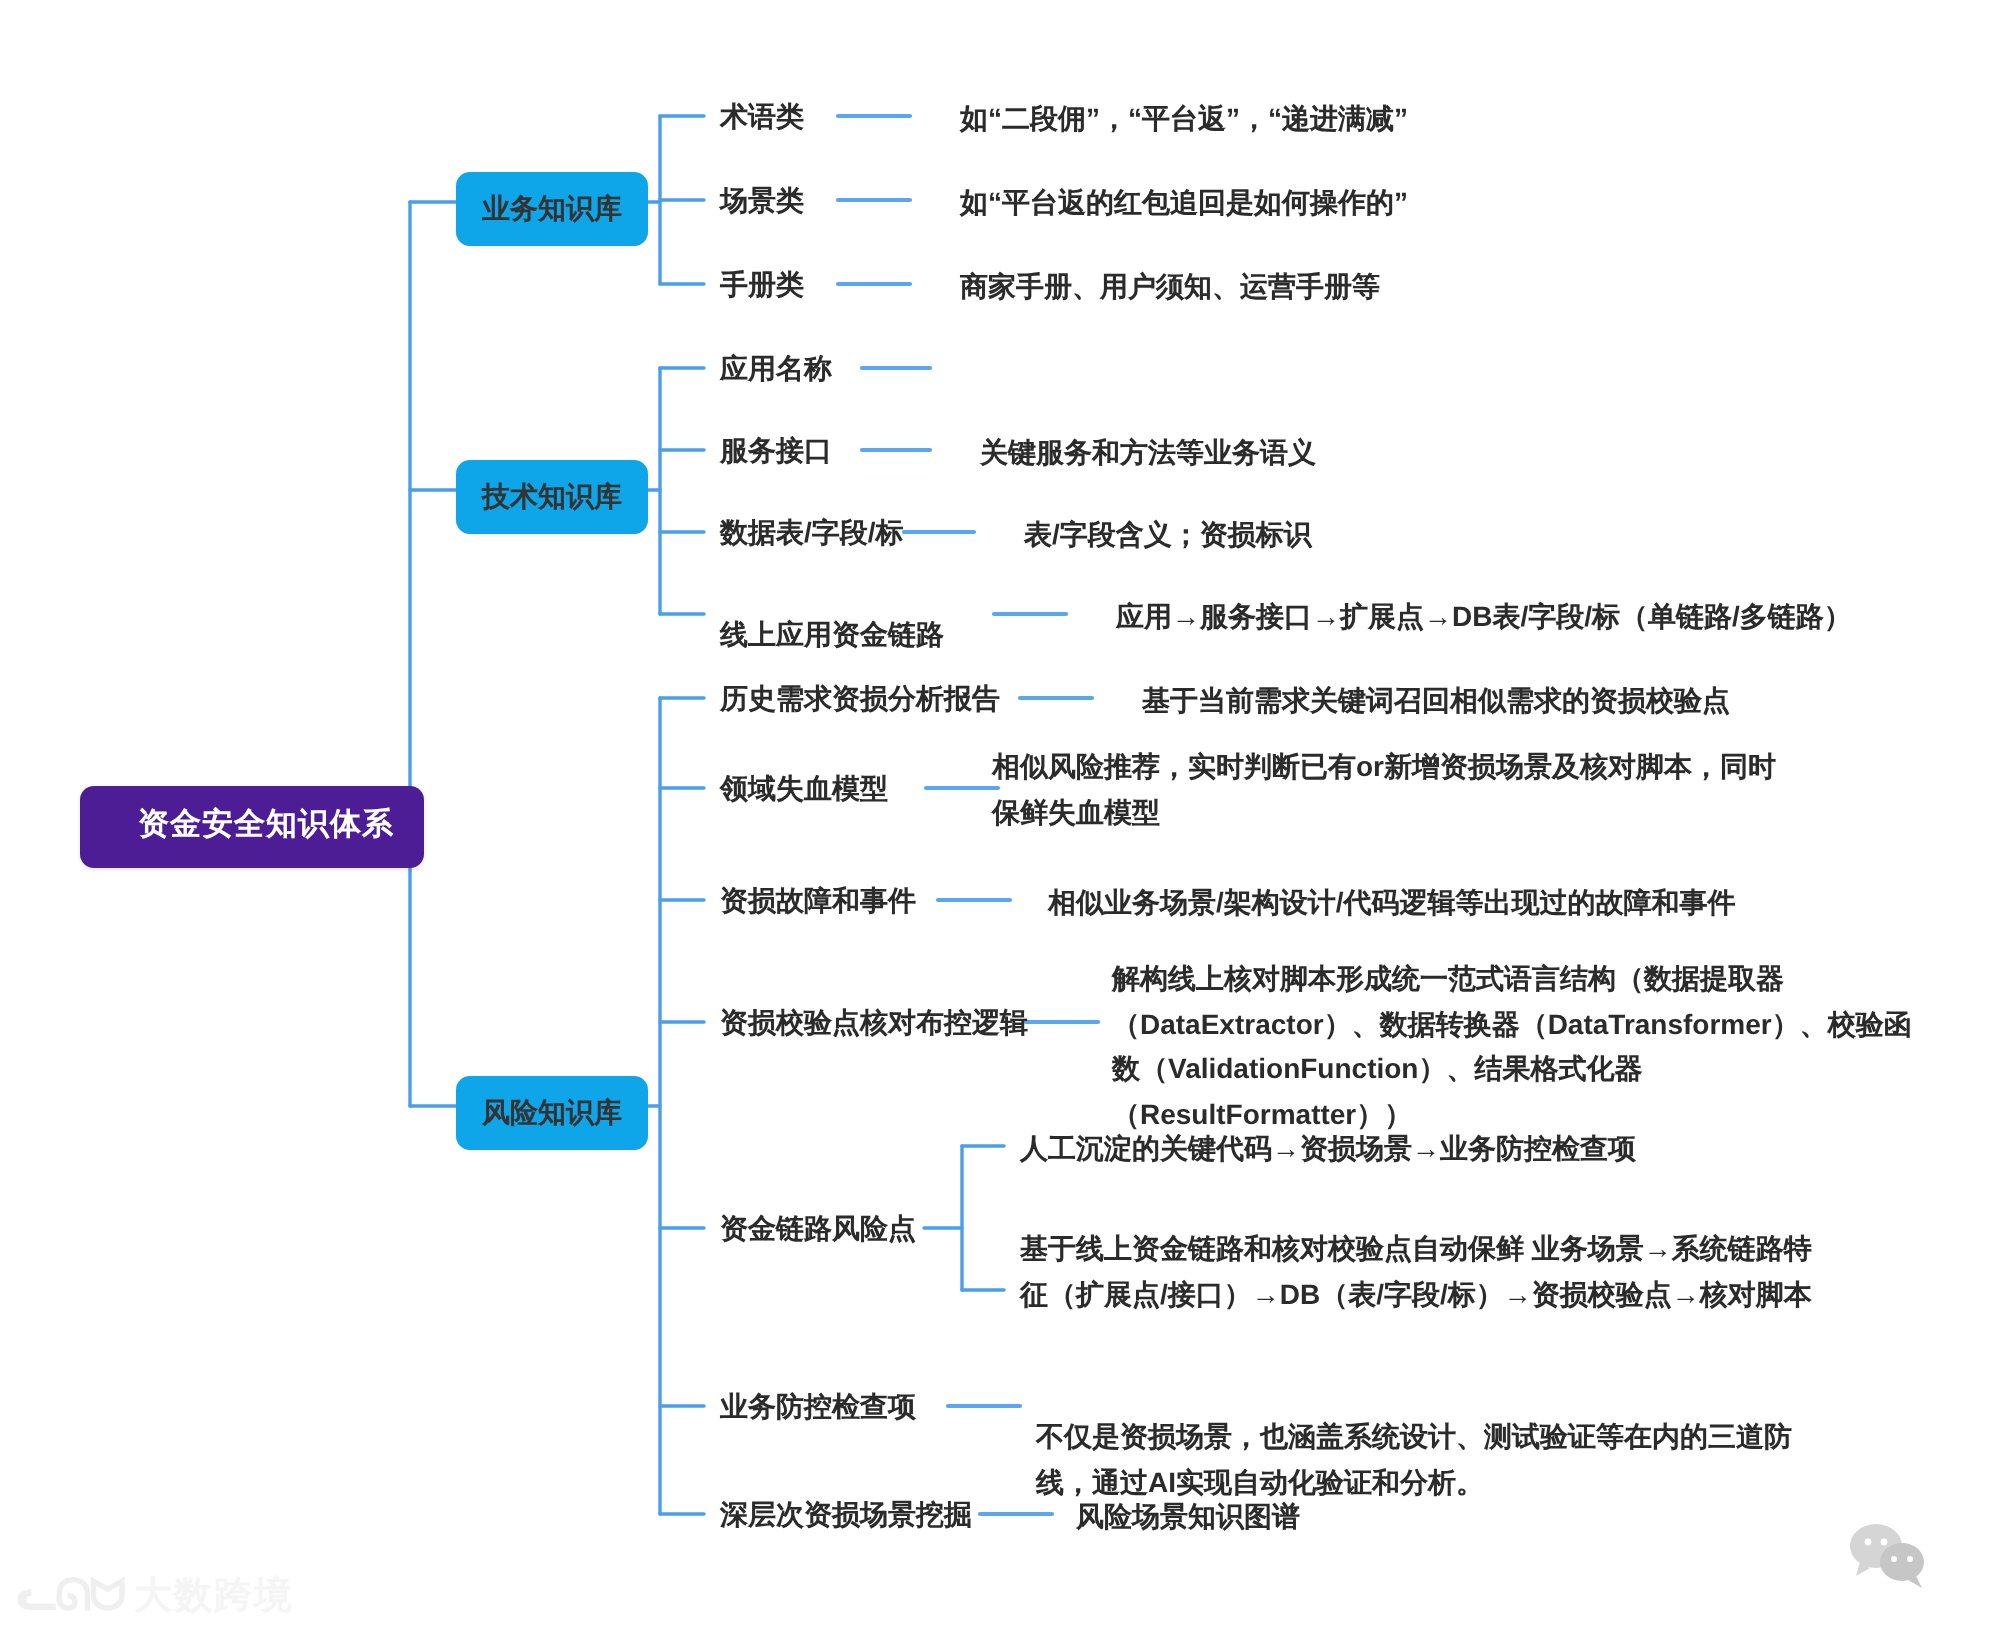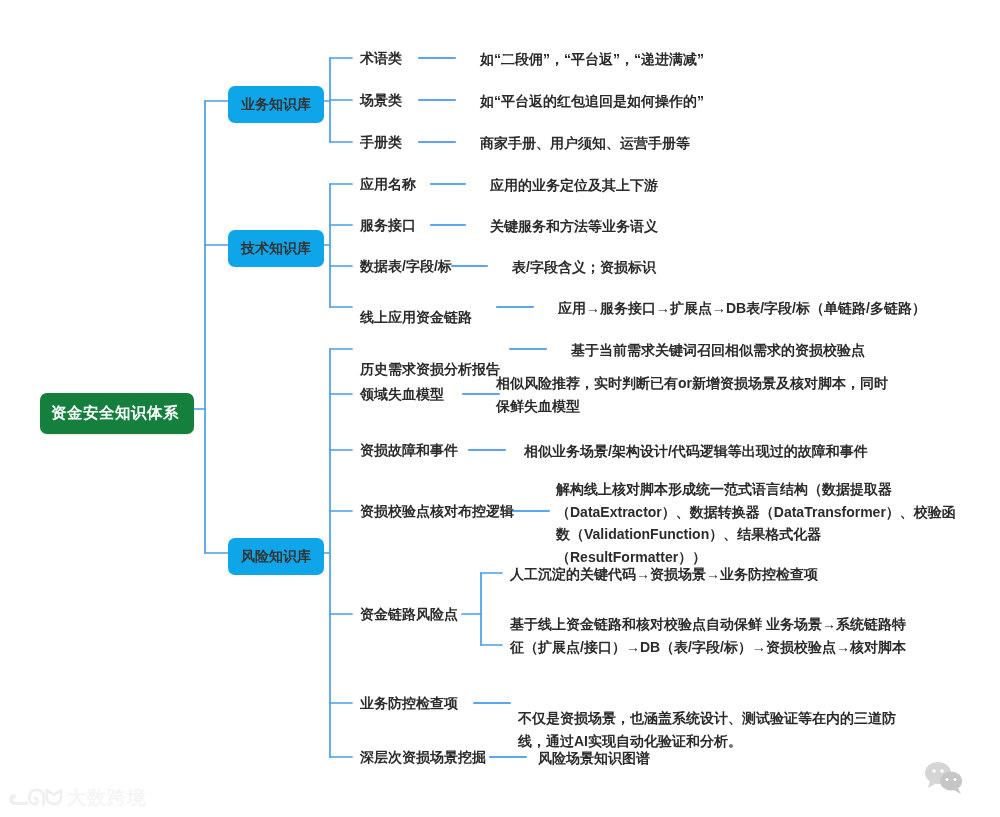--- a/index.html
+++ b/index.html
@@ -24,26 +24,26 @@
   }
 
   
   .node {
     position: absolute;
     white-space: nowrap;
     line-height: 1.45;
   }
 
   .root-node {
-    background: #15803d;
+    background: #4c1d95;
     color: #ffffff;
     font-size: 15.5px;
     font-weight: 700;
     letter-spacing: .5px;
-    padding: 9px 15px 10px 11px;
+    padding: 9px 15px 10px 29px;
     border-radius: 7px;
     box-shadow: 0 1px 2px rgba(0,0,0,.10);
   }
 
   .cat-node {
     background: #0ea5e9;
     color: #333333;
     font-size: 14px;
     font-weight: 600;
     padding: 8px 13px 9px 13px;
@@ -164,32 +164,31 @@
   <div class="node topic-label" style="left:360px; top:48px;">术语类</div>
   <div class="node desc-text" style="left:480px; top:48px;">如“二段佣”，“平台返”，“递进满减”</div>
 
   <div class="node topic-label" style="left:360px; top:90px;">场景类</div>
   <div class="node desc-text" style="left:480px; top:90px;">如“平台返的红包追回是如何操作的”</div>
 
   <div class="node topic-label" style="left:360px; top:132px;">手册类</div>
   <div class="node desc-text" style="left:480px; top:132px;">商家手册、用户须知、运营手册等</div>
 
   <div class="node topic-label" style="left:360px; top:174px;">应用名称</div>
-  <div class="node desc-text" style="left:490px; top:174px;">应用的业务定位及其上下游</div>
 
   <div class="node topic-label" style="left:360px; top:215px;">服务接口</div>
   <div class="node desc-text" style="left:490px; top:215px;">关键服务和方法等业务语义</div>
 
   <div class="node topic-label" style="left:360px; top:256px;">数据表/字段/标</div>
   <div class="node desc-text" style="left:512px; top:256px;">表/字段含义；资损标识</div>
 
   <div class="node topic-label" style="left:360px; top:307px;">线上应用资金链路</div>
   <div class="node desc-text" style="left:558px; top:297px;">应用→服务接口→扩展点→DB表/字段/标（单链路/多链路）</div>
 
-  <div class="node topic-label" style="left:360px; top:339px;margin-top:20px;">历史需求资损分析报告</div>
+  <div class="node topic-label" style="left:360px; top:339px;">历史需求资损分析报告</div>
   <div class="node desc-text" style="left:571px; top:339px;">基于当前需求关键词召回相似需求的资损校验点</div>
 
   <div class="node topic-label" style="left:360px; top:384px;">领域失血模型</div>
   <div class="node desc-text wide" style="left:496px; top:372px;">相似风险推荐，实时判断已有or新增资损场景及核对脚本，同时保鲜失血模型</div>
 
   <div class="node topic-label" style="left:360px; top:440px;">资损故障和事件</div>
   <div class="node desc-text" style="left:524px; top:440px;">相似业务场景/架构设计/代码逻辑等出现过的故障和事件</div>
 
   <div class="node topic-label" style="left:360px; top:501px;">资损校验点核对布控逻辑</div>
   <div class="node desc-text xwide" style="left:556px; top:478px;">解构线上核对脚本形成统一范式语言结构（数据提取器（DataExtractor）、数据转换器（DataTransformer）、校验函数（ValidationFunction）、结果格式化器（ResultFormatter））</div>

